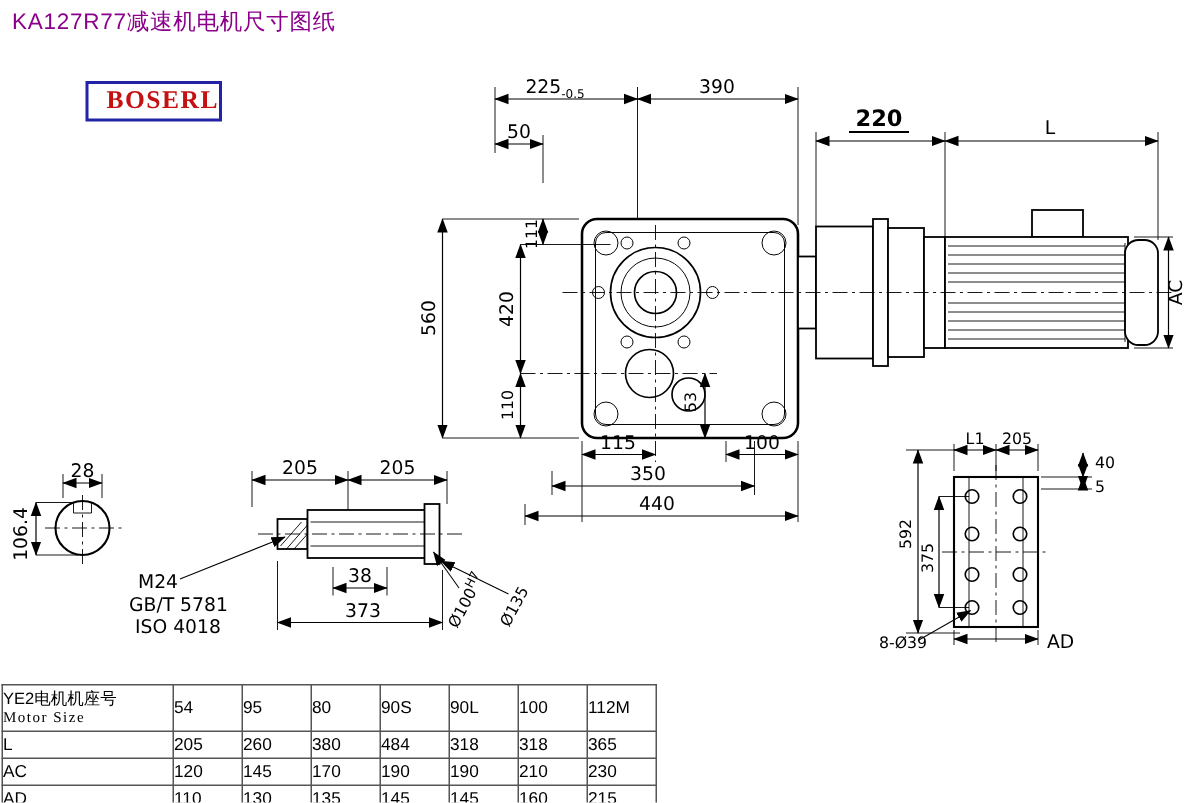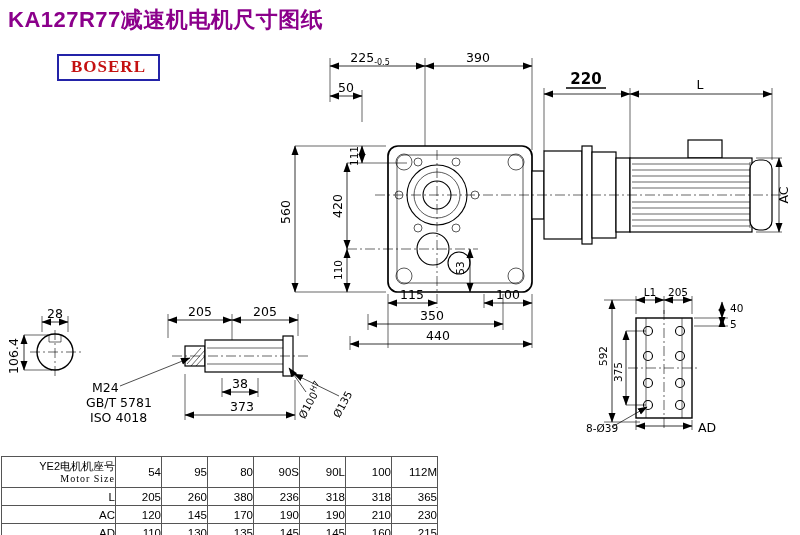--- a/index.html
+++ b/index.html
@@ -1,22 +1,22 @@
 <!DOCTYPE html>
 <html><head>
 <meta charset="utf-8">
 <style>
   html,body{margin:0;padding:0;background:#fff}
   body{width:800px;height:535px;position:relative;overflow:hidden;
        font-family:"Liberation Sans",sans-serif;color:#000}
 
-  .title{position:absolute;left:8px;top:5px;font-size:22px;font-weight:bold;
+  .title{position:absolute;left:8px;top:5px;font-size:15px;font-weight:normal;
          color:#8B008B;letter-spacing:0.5px}
   .logo{position:absolute;left:57px;top:54px;border:2px solid #2323a8;
-        padding:1px 12px 2px 12px;color:#c41111;font-family:"Liberation Serif",serif;
+        padding:1px 0 2px 12px;color:#c41111;font-family:"Liberation Serif",serif;
         font-size:17px;font-weight:bold;letter-spacing:1px;background:#fff}
 
   svg.drawing{position:absolute;left:0;top:0}
 
   
   .ol  {fill:#fff;stroke:#000;stroke-width:1.7}
   .ol2 {fill:#fff;stroke:#000;stroke-width:1.4}
   .olf {fill:#fff;stroke:#000;stroke-width:1.2}
   .mlr {fill:none;stroke:#000;stroke-width:1.1}
   .tlr {fill:none;stroke:#000;stroke-width:0.65}
@@ -28,21 +28,21 @@
 
   .dt{font-family:"DejaVu Sans",sans-serif;font-size:12.5px;fill:#000;text-anchor:middle}
   .dts{font-size:10.5px}
   .dtb{font-size:15px;font-weight:bold}
   .dtl{text-anchor:start}
 
   
   table.size-table{position:absolute;left:1px;top:456px;border-collapse:collapse;
                    table-layout:fixed;background:#fff}
   .size-table th,.size-table td{border:1px solid #555;font-weight:normal;
-     text-align:right;vertical-align:middle;padding:0;font-size:11.5px;height:17px}
+     text-align:left;vertical-align:middle;padding:0;font-size:11.5px;height:17px}
   .size-table .c0{width:113px}
   .size-table .csz{width:45px}
   .size-table tr.hdr th{height:30px}
   .cn{font-size:11px;line-height:14px}
   .en{font-size:10px;letter-spacing:1px;line-height:12px;font-family:Liberation Serif, serif}
 </style>
 </head>
 <body>
 
 <div class="title">KA127R77减速机电机尺寸图纸</div>
@@ -276,21 +276,21 @@
     <th class="csz">90S</th>
     <th class="csz">90L</th>
     <th class="csz">100</th>
     <th class="csz">112M</th>
   </tr>
   <tr>
     <td class="c0">L</td>
     <td>205</td>
     <td>260</td>
     <td>380</td>
-    <td>236</td>
+    <td>484</td>
     <td>318</td>
     <td>318</td>
     <td>365</td>
   </tr>
   <tr>
     <td class="c0">AC</td>
     <td>120</td>
     <td>145</td>
     <td>170</td>
     <td>190</td>

